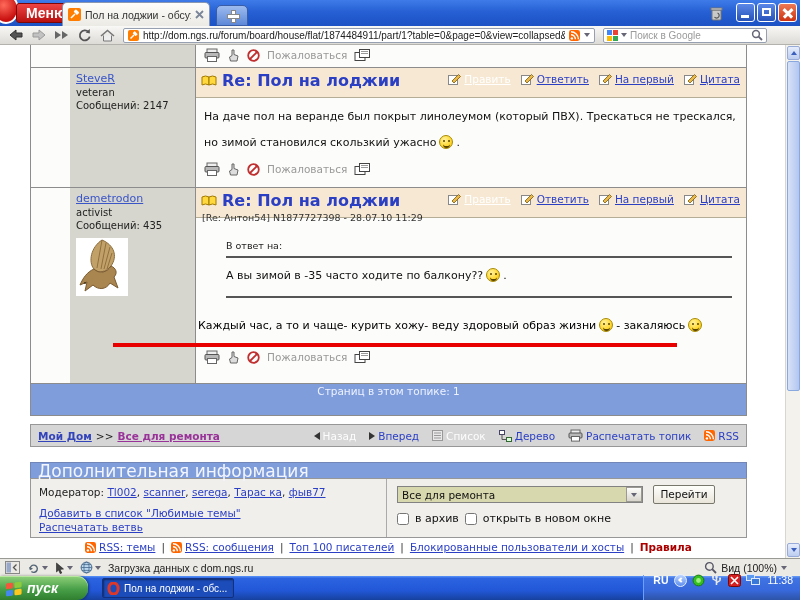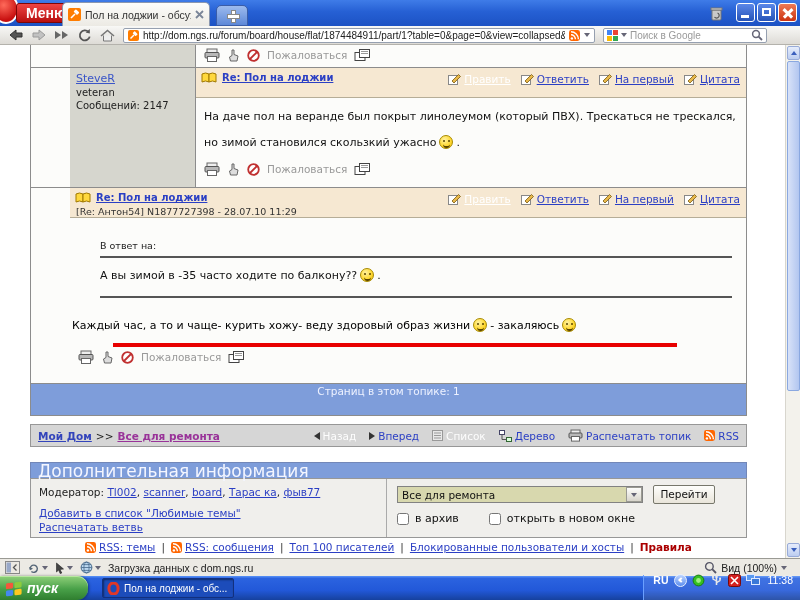--- a/index.html
+++ b/index.html
@@ -58,21 +58,21 @@
   .user-cell { width:126px; background:#d6d6ce; border-right:1px solid #8c8c8c; padding:4px 6px; font-size:10px; color:#222; }
   .post-cell { flex:1; position:relative; overflow:hidden; }
   .author-link { font-size:11px; color:#3a55c8; text-decoration:underline; display:inline-block; margin-bottom:2px; }
   .user-rank { margin-bottom:2px; }
   .row.partial { height:23px; }
   .row.post1 { height:120px;justify-content:flex-end; }
   .row.post2 { height:196px; }
 
   .post-head { background:#f6e8d2; border-bottom:1px solid #b6ad97; padding:3px 5px 2px; height:30px; position:relative; }
   .subject-line { display:flex; align-items:center; gap:5px; }
-  .subject-link { color:#2b3fc4; font-weight:bold; font-size:10px; text-decoration:underline; }
+  .subject-link { color:#2b3fc4; font-weight:bold; font-size:16px; }
   .post-meta { font-size:9.5px; color:#333; margin-top:2px; margin-left:1px; }
   .head-actions { position:absolute; right:6px; top:5px; display:flex; align-items:center; font-size:10.5px; white-space:nowrap; }
   .head-actions .act { display:flex; align-items:center; gap:3px; margin-left:10px; }
   .head-actions a { color:#2b3fc4; text-decoration:underline; }
   .head-actions a.disabled { color:#fff; }
 
   .post-body { padding:6px 8px 0; font-size:11px; color:#111; line-height:26px; }
   .post-foot { display:flex; align-items:center; gap:7px; padding:6px 8px; }
   .report-label { color:#999; font-size:10.5px; }
 
@@ -110,21 +110,21 @@
   .mod-line { margin-bottom:9px; }
   .fav-link { display:inline-block; margin-bottom:2px; }
   .info-right { flex:1; padding:6px 10px; }
   .jump-row { display:flex; align-items:center; gap:10px; }
   .jump-select { width:246px; height:17px; background:#d8d8ae; border:1px solid #828282; display:flex; align-items:center; }
   .jump-value { flex:1; font-size:10.5px; color:#111; padding-left:4px; }
   .jump-dd { width:16px; height:15px; margin-right:0; background:linear-gradient(#fdfdfb,#d8d5cc); border:1px solid #9a9a92;
     display:flex; align-items:center; justify-content:center; }
   .go-btn { width:62px; height:19px; background:linear-gradient(#fefefc,#e9e5da); border:1px solid #77776b; border-radius:2px;
     font-size:10.5px; color:#111; text-align:center; line-height:17px; }
-  .check-row { margin-top:8px; display:flex; align-items:center; gap:30px; font-size:11px; color:#111; }
+  .check-row { margin-top:8px; display:flex; align-items:center; gap:6px; font-size:11px; color:#111; }
   .check-row label { display:flex; align-items:center; gap:6px; }
   .check-row input { width:12px; height:12px; }
 
   .footer-links { position:absolute; left:30px; top:496px; width:717px; text-align:center; font-size:10.5px; color:#333;
     font-family:"DejaVu Sans",sans-serif; display:flex; justify-content:center; align-items:center; gap:6px; }
   .footer-links a { color:#2b3fc4; text-decoration:underline; display:inline-flex; align-items:center; gap:3px; }
   .rules { color:#aa0000; font-weight:bold; }
 
   
   .scrollbar { position:absolute; right:0; top:0; width:15px; height:513px; background:#f3f2ec; border-left:1px solid #d8d6ce; }
@@ -409,20 +409,34 @@
                   <rect x="1" y="3.5" width="10" height="8" fill="#fff" stroke="#444"></rect>
                   <rect x="5.5" y="0.5" width="10" height="8" fill="#fff" stroke="#444"></rect>
                   <path d="M7 2.5 H14 M7 4.5 H14" stroke="#999"></path>
                 </svg>
             </span>
           </div>
         </div>
       </div>
 
       <div class="row post2">
+        <div class="user-cell">
+          <a class="author-link">demetrodon</a>
+          <div class="user-rank">activist</div>
+          <div>Сообщений: 435</div>
+          <div style="margin-top:7px;" class="icon">
+            <svg width="52" height="58" viewBox="0 0 52 58">
+              <rect width="52" height="58" fill="#fff"></rect>
+              <path d="M26 2 C38 7 42 18 35 28 C30 34 22 36 18 31 C12 24 15 9 26 2 Z" fill="#c2a169" stroke="#8a6a3a"></path>
+              <path d="M26 2 L21 30 M30 5 L25 31 M34 9 L28 31 M36 15 L31 31" stroke="#8a6a3a" stroke-width="0.9" fill="none"></path>
+              <path d="M18 31 C11 34 7 40 4 47 L11 44 L9 53 L17 47 C22 52 30 52 34 45 L42 50 L38 39 C42 35 40 30 35 28 C31 35 23 36 18 31 Z" fill="#a9854f" stroke="#7a5a30"></path>
+              <circle cx="9" cy="45" r="0.9" fill="#3a2a10"></circle>
+            </svg>
+          </div>
+        </div>
         <div class="post-cell">
           <div class="post-head">
             <div class="subject-line">
               <span class="icon">
                 <svg width="16" height="13">
                     <path d="M1 3 Q4.5 1 8 3 L8 11 Q4.5 9 1 11 Z" fill="#ffd83d" stroke="#a07800"></path>
                     <path d="M15 3 Q11.5 1 8 3 L8 11 Q11.5 9 15 11 Z" fill="#ffd83d" stroke="#a07800"></path>
                   </svg>
               </span>
               <a class="subject-link">Re: Пол на лоджии</a>
@@ -571,21 +585,21 @@
     </div>
 
     <div class="info-panel">
       <div class="info-head">Дополнительная информация</div>
       <div class="info-body">
         <div class="info-left">
           <div class="mod-line">
             <span>Модератор:</span>
             <a>Tl002</a><span>,</span>
             <a>scanner</a><span>,</span>
-            <a>board</a><span>,</span>
+            <a>serega</a><span>,</span>
             <a>Тарас ка</a><span>,</span>
             <a>фыв77</a>
           </div>
           <a class="fav-link">Добавить в список "Любимые темы"</a><br>
           <a>Распечатать ветвь</a>
         </div>
         <div class="info-right">
           <div class="jump-row">
             <div class="jump-select">
               <span class="jump-value">Все для ремонта</span>

